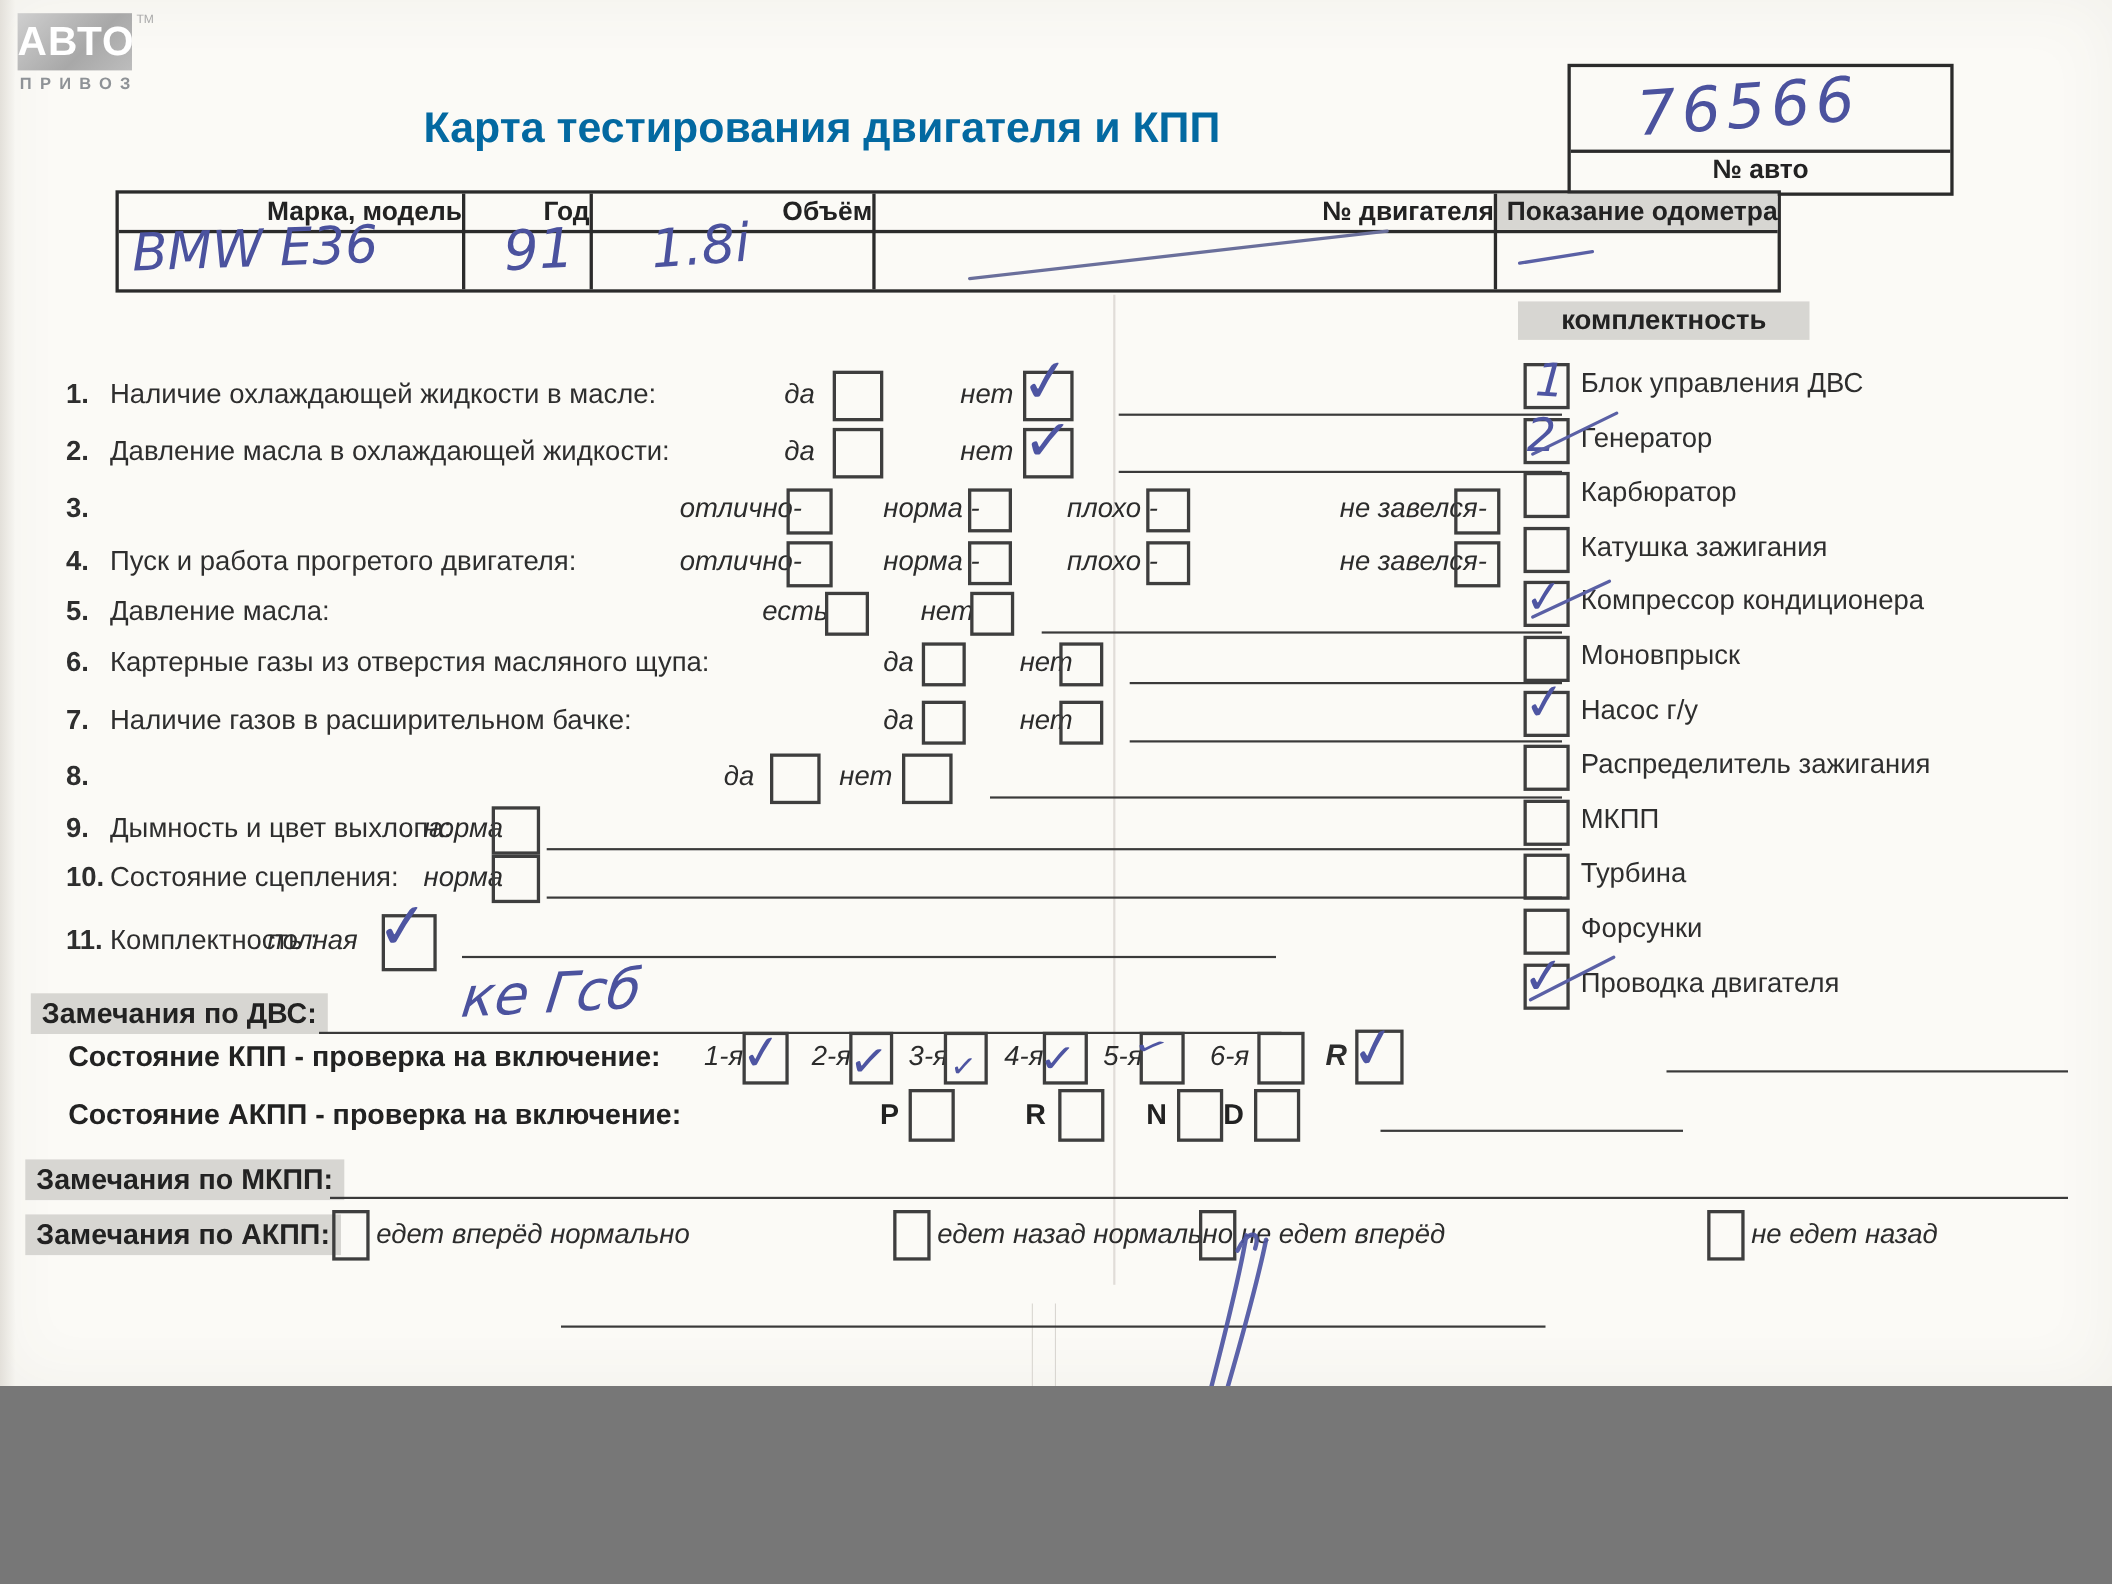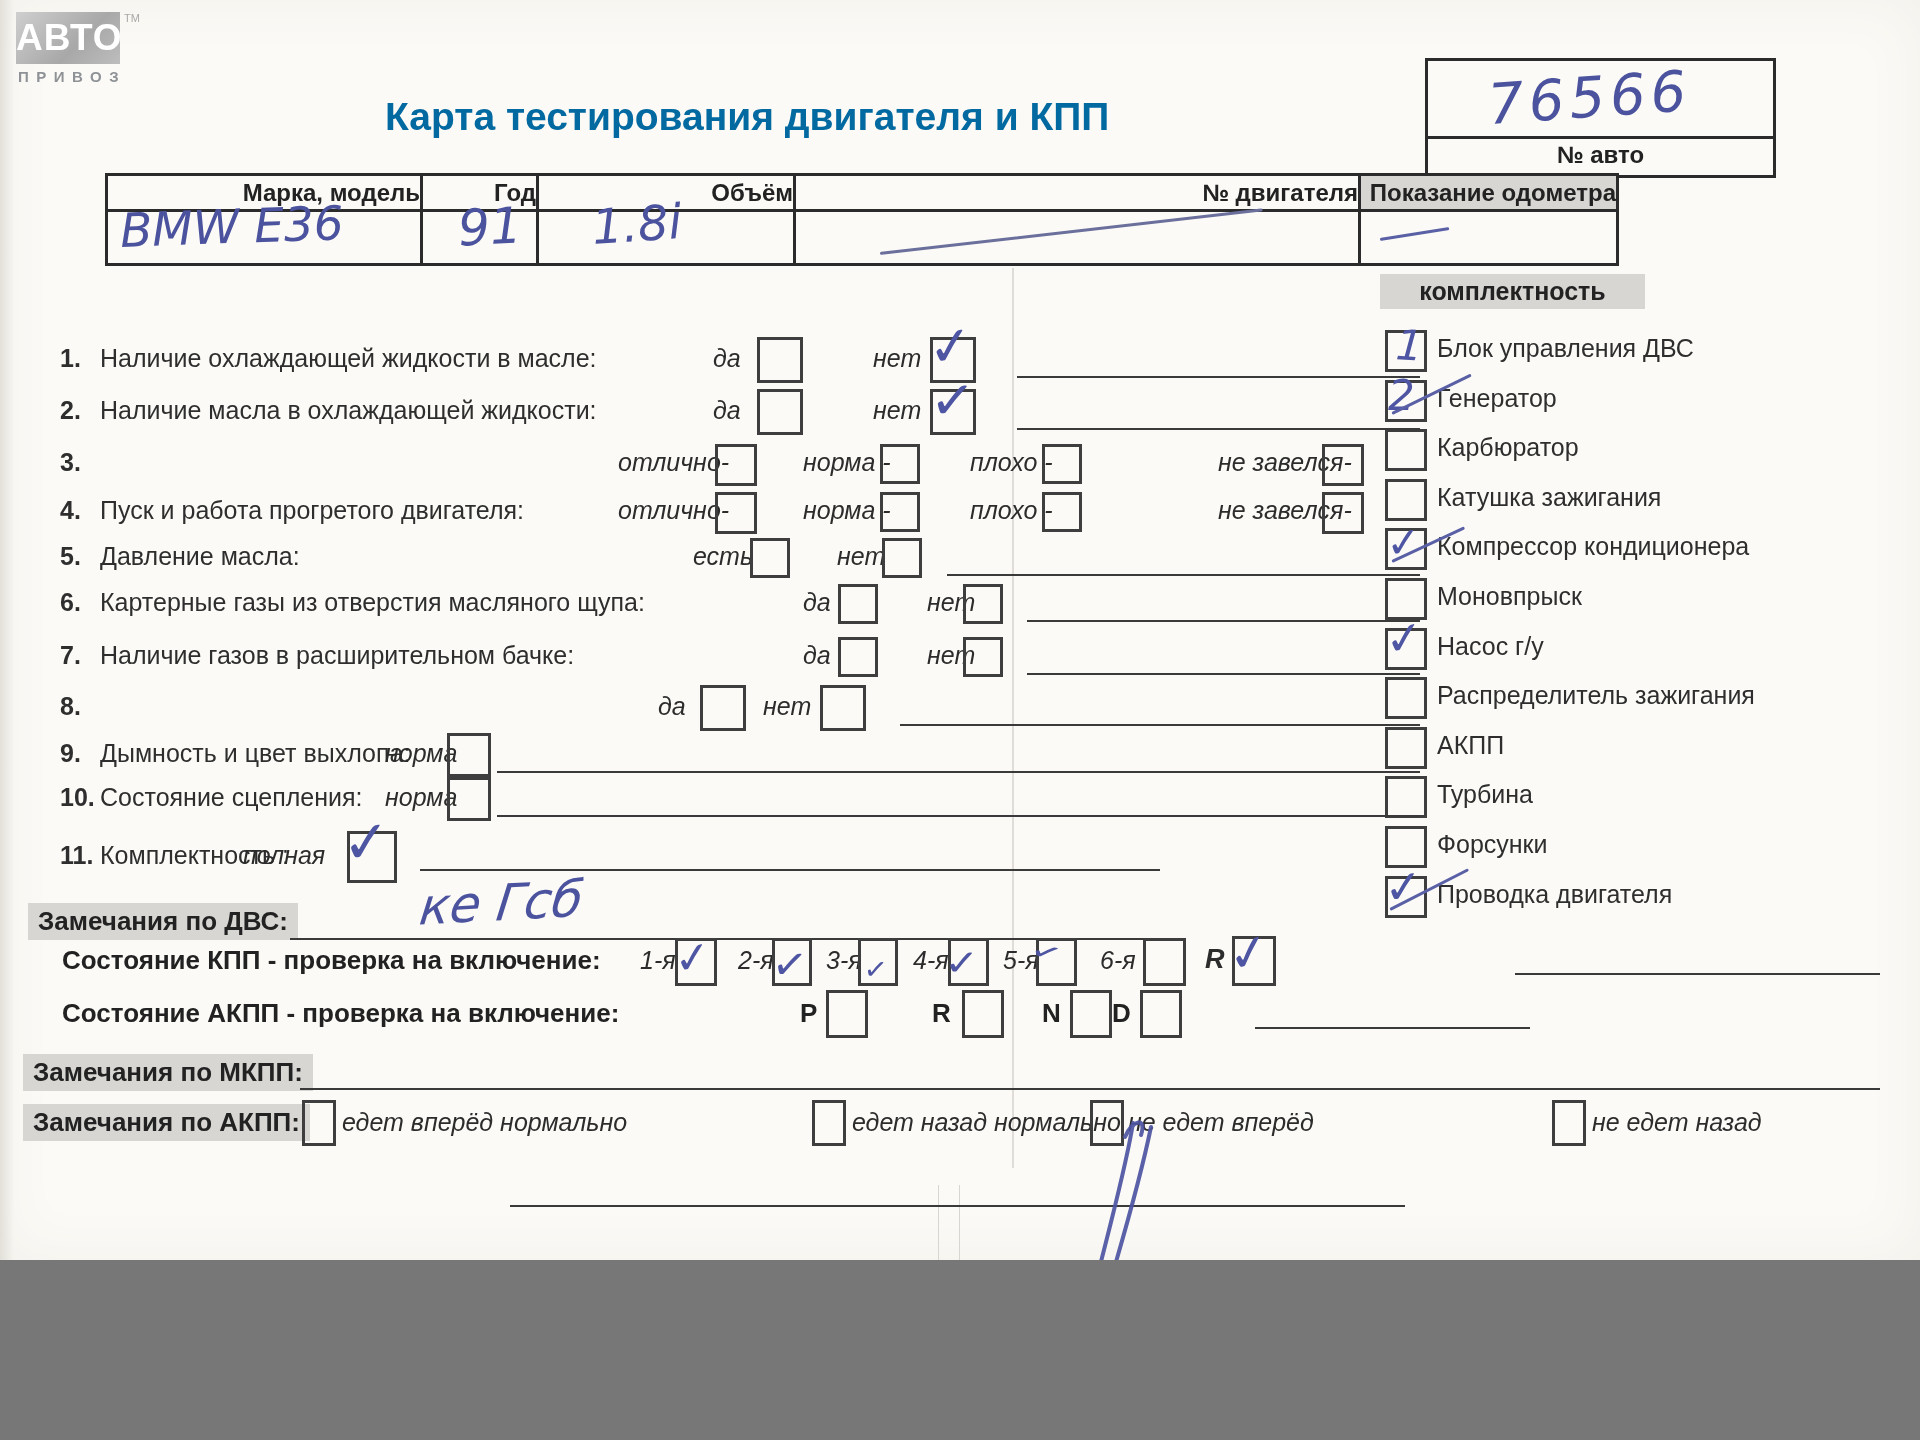--- a/index.html
+++ b/index.html
@@ -110,21 +110,21 @@
   <span class="eq-label" style="top:582px;text-align:center;">Моновпрыск</span>
 
   <span class="cbox" style="left:1385px;top:628px;"></span>
   <span class="eq-label" style="top:632px;">Насос г/у</span>
   <span class="chk" style="left:1385px;top:615px;font-size:46px;transform:rotate(-6deg);">✓</span>
 
   <span class="cbox" style="left:1385px;top:677px;"></span>
   <span class="eq-label" style="top:681px;">Распределитель зажигания</span>
 
   <span class="cbox" style="left:1385px;top:727px;"></span>
-  <span class="eq-label" style="top:731px;">АКПП</span>
+  <span class="eq-label" style="top:731px;">МКПП</span>
 
   <span class="cbox" style="left:1385px;top:776px;"></span>
   <span class="eq-label" style="top:780px;">Турбина</span>
 
   <span class="cbox" style="left:1385px;top:826px;"></span>
   <span class="eq-label" style="top:830px;">Форсунки</span>
 
   <span class="cbox" style="left:1385px;top:876px;"></span>
   <span class="eq-label" style="top:880px;">Проводка двигателя</span>
   <span class="chk" style="left:1384px;top:864px;font-size:46px;transform:rotate(-4deg);">✓</span>
@@ -136,21 +136,21 @@
     <span class="opt" style="left:713px;">да</span>
     <span class="cbox" style="left:757px;top:1px;width:40px;height:40px;"></span>
     <span class="opt" style="left:873px;">нет</span>
     <span class="cbox" style="left:930px;top:1px;width:40px;height:40px;"></span>
     <span class="chk" style="left:928px;top:-16px;font-size:54px;transform:rotate(-6deg);">✓</span>
     <div class="wline" style="left:1017px;top:40px;width:403px;"></div>
   </div>
 
   <div class="qrow" style="top:388px;">
     <span class="qnum">2.</span>
-    <span class="qtext">Наличие масла в охлаждающей жидкости:</span>
+    <span class="qtext">Давление масла в охлаждающей жидкости:</span>
     <span class="opt" style="left:713px;">да</span>
     <span class="cbox" style="left:757px;top:1px;width:40px;height:40px;"></span>
     <span class="opt" style="left:873px;">нет</span>
     <span class="cbox" style="left:930px;top:1px;width:40px;height:40px;"></span>
     <span class="chk" style="left:930px;top:-14px;font-size:54px;transform:rotate(3deg);">✓</span>
     <div class="wline" style="left:1017px;top:40px;width:403px;"></div>
   </div>
 
   <div class="qrow" style="top:440px;">
     <span class="qnum">3.</span>

